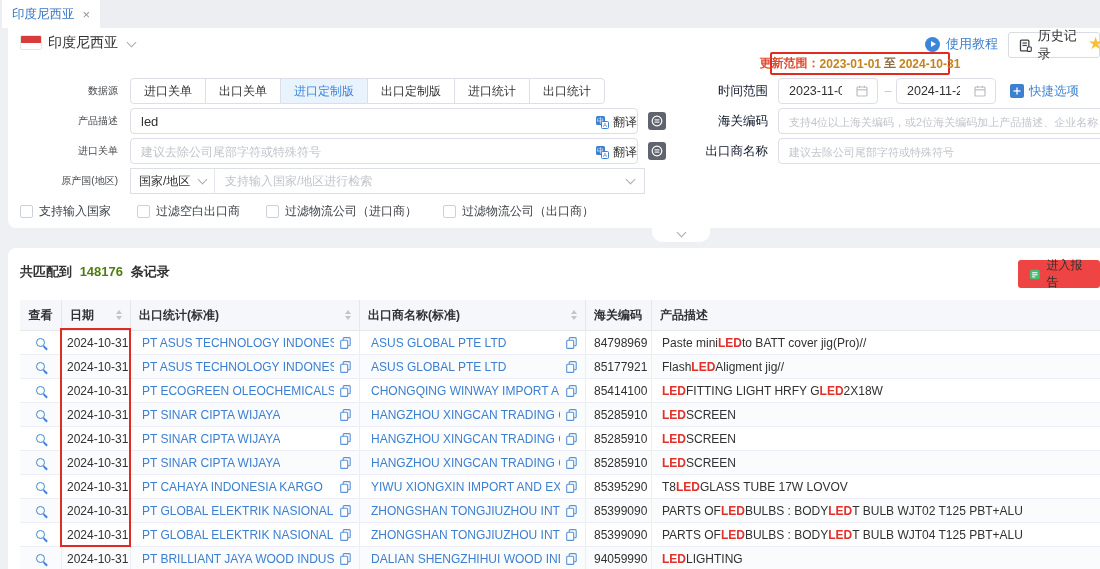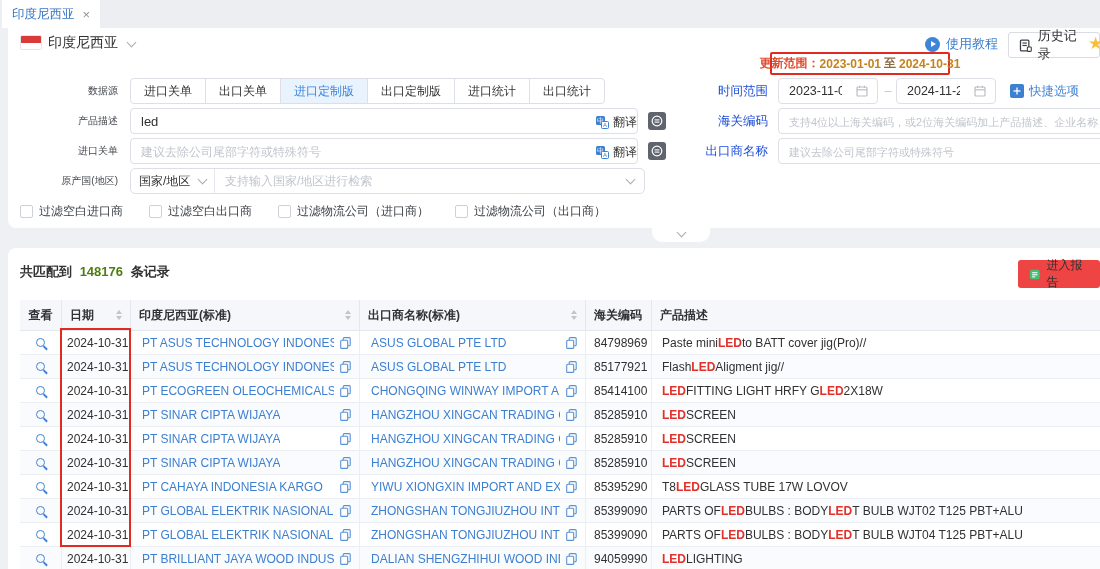--- a/index.html
+++ b/index.html
@@ -28,21 +28,21 @@
   .play-icon { width:15px; height:15px; border-radius:50%; background:#3d85d8; position:relative; }
   .play-icon::after { content:""; position:absolute; left:6px; top:4.5px; border-left:5px solid #fff; border-top:3px solid transparent; border-bottom:3px solid transparent; }
   .history-btn { position:absolute; left:1008px; top:32px; height:26px; padding:0 10px; background:#fff; border:1px solid #d9dce3; border-radius:3px; display:flex; align-items:center; gap:6px; font-size:13px; color:#303133; cursor:pointer; }
   .star { position:absolute; left:1088px; top:33px; font-size:17px; color:#f9bf3b; }
 
   .update-box { position:absolute; left:770px; top:52px; width:180px; height:23px; border:2px solid #e12a20; border-radius:2px; background:#fff; display:flex; align-items:center; justify-content:center; font-size:12px; font-weight:bold; white-space:nowrap; z-index:5; }
   .update-box .lab { color:#e14a2e; } .update-box .dt { color:#c8821c; } .update-box .zhi { color:#8a6d45; margin:0 3px; }
 
   
   .frow-label { position:absolute; width:118px; text-align:right; font-size:10px; color:#45494f; line-height:26px; }
-  .frow-label-r { position:absolute; left:690px; width:78px; text-align:right; font-size:12.5px; color:#1d4ed8; line-height:26px;font-family:Liberation Serif, serif; }
+  .frow-label-r { position:absolute; left:690px; width:78px; text-align:right; font-size:12.5px; color:#0f172a; line-height:26px;font-family:Liberation Serif, serif; }
   .ds-group { position:absolute; left:130px; top:78px; display:inline-flex; }
   .ds-tab { height:26px; padding:0 13px; border:1px solid #dcdfe6; margin-left:-1px; background:#fff; font-size:12px; color:#333; line-height:24px; cursor:pointer; white-space:nowrap; }
   .ds-tab:first-child { border-radius:4px 0 0 4px; margin-left:0; }
   .ds-tab:last-child { border-radius:0 4px 4px 0; }
   .ds-tab.active { background:#e8f3fd; color:#3d85d8; position:relative; z-index:1; }
 
   .inp { border:1px solid #dcdfe6; border-radius:4px; background:#fff; height:26px; font-size:13px; color:#303133; padding:0 10px; font-family:inherit; outline:none; }
   .inp::placeholder { color:#c0c4cc; font-size:12px; }
   .inp-wide { position:absolute; left:130px; width:508px; }
   .inp-right { position:absolute; left:778px; width:332px; }
@@ -52,21 +52,21 @@
   .range-sep { position:absolute; left:884px; width:8px; text-align:center; color:#c0c4cc; line-height:26px; font-size:12px; }
   .quick { position:absolute; left:1010px; display:flex; align-items:center; gap:5px; font-size:12.5px; color:#3d7fd0; line-height:26px; cursor:pointer; }
   .sq-icon { width:14px; height:14px; border-radius:2px; background:#3d7fd0; display:inline-flex; align-items:center; justify-content:center; }
 
   .trans-btn { position:absolute; display:flex; align-items:center; gap:4px; font-size:12px; color:#333; cursor:pointer; }
   .ti { position:relative; width:13px; height:13px; }
   .ti .a { position:absolute; left:0; top:0; width:9px; height:9px; background:#3d7fd0; border-radius:1.5px; color:#fff; font-size:7px; line-height:9px; text-align:center; }
   .ti .b { position:absolute; right:0; bottom:0; width:8px; height:8px; background:#fff; border:1px solid #3d7fd0; border-radius:1.5px; color:#3d7fd0; font-size:6px; line-height:6px; text-align:center; }
   .dark-icon { position:absolute; left:648px; width:18px; height:18px; background:#5f646e; border-radius:3px; display:flex; align-items:center; justify-content:center; cursor:pointer; }
 
-  .origin-group { position:absolute; left:130px; top:168px; width:515px; height:26px; border:1px solid #dcdfe6; border-radius:5px; background:#fff; display:flex; align-items:center; }
+  .origin-group { position:absolute; left:130px; top:168px; width:515px; height:26px; border:1px solid #dcdfe6; border-radius:0; background:#fff; display:flex; align-items:center; }
   .origin-select { width:84px; height:100%; border-right:1px solid #e4e7ed; display:flex; align-items:center; justify-content:space-between; padding:0 8px; font-size:12px; color:#303133; cursor:pointer; }
   .origin-input { flex:1; display:flex; align-items:center; justify-content:space-between; padding:0 10px; font-size:12px; color:#c0c4cc; }
 
   .cb-row { position:absolute; left:20px; top:203px; display:flex; gap:26px; align-items:center; }
   .cb-item { display:flex; align-items:center; gap:6px; font-size:12px; color:#3c4047; cursor:pointer; }
   .cb-box { width:13px; height:13px; border:1px solid #ccd0d9; border-radius:2px; background:#fff; }
 
   
   .count-line { position:absolute; left:20px; top:263px; font-size:13px; font-weight:bold; color:#303133; }
   .count-line .num { color:#4d7c0f; margin:4px 4px; }
@@ -220,21 +220,21 @@
     </div>
     <div class="origin-input">
       <span>支持输入国家/地区进行检索</span>
       <span class="chev" style="margin-top:-3px"></span>
     </div>
   </div>
 
   <div class="cb-row" id="checkbox-row">
       <label class="cb-item">
         <span class="cb-box"></span>
-        <span>过滤空白进口商</span>
+        <span>支持输入国家</span>
       </label>
       <label class="cb-item">
         <span class="cb-box"></span>
         <span>过滤空白出口商</span>
       </label>
       <label class="cb-item">
         <span class="cb-box"></span>
         <span>过滤物流公司（进口商）</span>
       </label>
       <label class="cb-item">
@@ -269,21 +269,21 @@
           <span>查看</span>
         </div>
         <div class="th sortable">
           <span>日期</span>
           <span class="sorter">
             <i class="up"></i>
             <i class="dn"></i>
           </span>
         </div>
         <div class="th sortable">
-          <span>印度尼西亚(标准)</span>
+          <span>出口统计(标准)</span>
           <span class="sorter">
             <i class="up"></i>
             <i class="dn"></i>
           </span>
         </div>
         <div class="th sortable">
           <span>出口商名称(标准)</span>
           <span class="sorter">
             <i class="up"></i>
             <i class="dn"></i>

